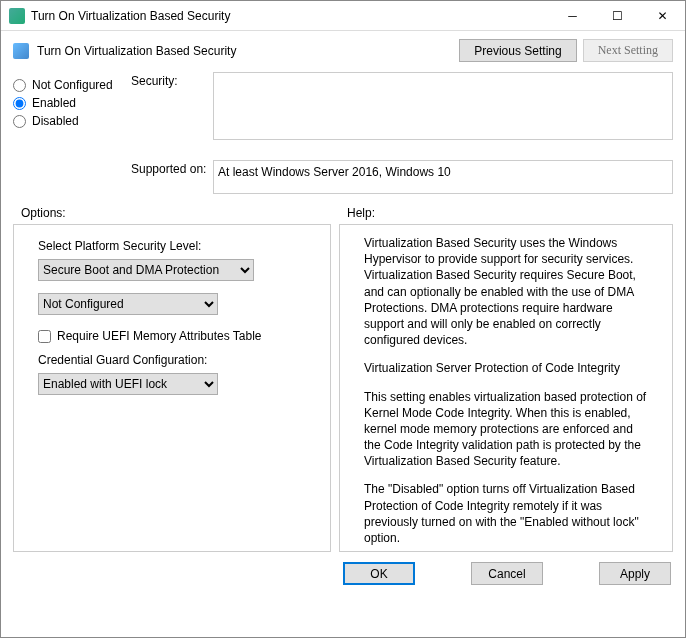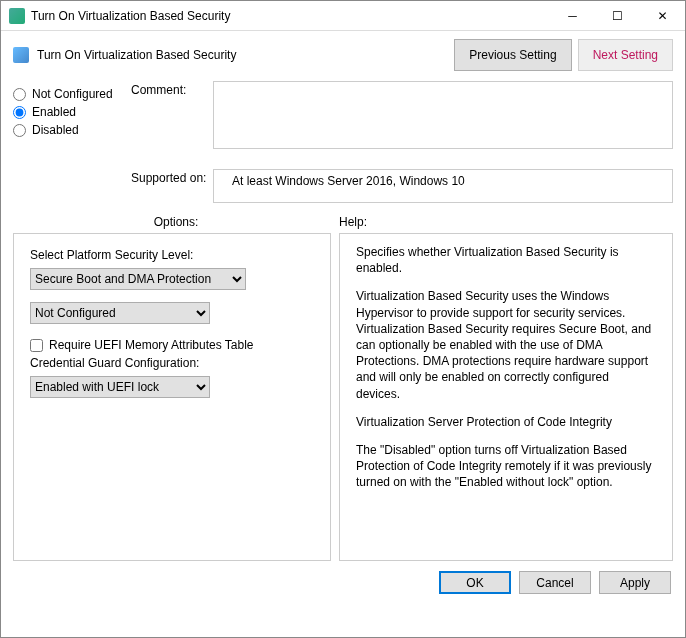--- a/index.html
+++ b/index.html
@@ -4,43 +4,43 @@
 <style>
 * { box-sizing: border-box; font-family: 'Segoe UI', Tahoma, sans-serif; font-size: 12px; }
 body { margin: 0; background: #fff; width: 686px; height: 638px; overflow: hidden; border: 1px solid #888; }
 .titlebar { height: 30px; display: flex; align-items: center; border-bottom: 1px solid #ddd; }
 .titlebar .ticon { width: 16px; height: 16px; margin: 0 6px 0 8px; background: linear-gradient(135deg,#4a9 0%,#2a7 100%); border-radius: 2px; }
 .titlebar .ttext { flex: 1; }
 .tbtn { width: 45px; height: 29px; display: flex; align-items: center; justify-content: center; }
 .hdr { display: flex; align-items: center; padding: 8px 12px; }
 .hdr .hicon { width: 16px; height: 16px; margin-right: 8px; background: linear-gradient(135deg,#6bf 0%,#48c 100%); border-radius: 2px; }
 .hdr .htitle { flex: 1; }
-.hdr button { height: 32px; padding: 0 14px; margin-left: 6px; background: #e1e1e1; border: 1px solid #adadad; cursor: pointer; }
-.hdr button:disabled { color: #be185d; background: #efefef; border-color: #d0d0d0; }
+.hdr button { height: 23px; padding: 0 14px; margin-left: 6px; background: #e1e1e1; border: 1px solid #adadad; cursor: pointer; }
+.hdr button:disabled { color: #737373; background: #efefef; border-color: #d0d0d0; font-family: Liberation Serif, serif; }
 .row { display: flex; padding: 2px 12px; }
 .leftcol { width: 118px; padding-top: 2px; }
 .rightlabel { width: 82px; text-align: left; padding-top: 2px; }
 .radio { display: flex; align-items: center; margin: 4px 0; }
 .radio input { margin: 0 6px 0 0; }
 textarea.comment { flex: 1; height: 68px; resize: none; border: 1px solid #ccc; font-family: inherit; padding: 2px 4px; overflow-y: scroll; }
-.supported { flex: 1; height: 34px; border: 1px solid #ccc; padding: 4px 18px; overflow-y: scroll; background: #fff; }
-.sectlabels { display: flex; padding: 10px 12px 4px; text-align: center; }
+.supported { flex: 1; height: 34px; border: 1px solid #ccc; padding: 4px 4px; overflow-y: scroll; background: #fff; }
+.sectlabels { display: flex; padding: 10px 20px 4px; }
 .sectlabels div:first-child { width: 326px; }
 .panes { display: flex; gap: 8px; padding: 0 12px; }
-.pane { border: 1px solid #ccc; height: 328px; overflow-y: auto; padding: 10px 16px; }
+.pane { border: 1px solid #ccc; height: 328px; overflow-y: auto; padding: 10px 24px; }
 .pane.opts { width: 318px; }
 .pane.help { flex: 1; }
 .opts label { display: block; margin: 4px 0; }
 .opts select { width: 216px; height: 22px; margin: 2px 0 10px; border: 1px solid #adadad; background: #e1e1e1; }
 .opts select.narrow { width: 180px; }
-.opts .chk { display: flex; align-items: center; margin: 4px 0 4px; }
+.opts .chk { display: flex; align-items: center; margin: 4px 0 10px; }
 .opts .chk input { margin: 0 6px 0 0; }
 .help p { margin: 0 0 12px; line-height: 1.35; }
 .footer { display: flex; justify-content: flex-end; gap: 8px; padding: 10px 14px; }
-.footer button { width: 72px; height: 23px; background: #e1e1e1; border: 1px solid #adadad; cursor: pointer; }
+.footer button { width: 72px; height: 23px; background: #e1e1e1; border: 1px solid #adadad; cursor: pointer; margin-left: 48px; }
 .footer button.primary { border: 2px solid #0078d7; }
 ::-webkit-scrollbar { width: 16px; }
 ::-webkit-scrollbar-track { background: #f0f0f0; }
 ::-webkit-scrollbar-thumb { background: #cdcdcd; }
 ::-webkit-scrollbar-button { background: #f0f0f0; height: 16px; }
 </style>
 </head>
 <body>
 
 <div class="titlebar">
@@ -66,21 +66,21 @@
       </div>
     <div class="radio">
         <input type="radio" name="st" checked="" style="">
         <span>Enabled</span>
       </div>
     <div class="radio">
         <input type="radio" name="st" style="">
         <span>Disabled</span>
       </div>
   </div>
-  <div class="rightlabel">Comment:</div>
+  <div class="rightlabel">Security:</div>
   <textarea class="comment" style=""></textarea>
 </div>
 
 <div class="row" style="margin-top:16px">
   <div class="leftcol"></div>
   <div class="rightlabel">Supported on:</div>
   <div class="supported">At least Windows Server 2016, Windows 10</div>
 </div>
 
 <div class="sectlabels">
@@ -94,23 +94,23 @@
     <select><option>Secure Boot and DMA Protection</option></select>
     <select class="narrow"><option>Not Configured</option></select>
     <div class="chk">
         <input type="checkbox" style="">
         <span>Require UEFI Memory Attributes Table</span>
       </div>
     <label>Credential Guard Configuration:</label>
     <select class="narrow"><option>Enabled with UEFI lock</option></select>
   </div>
   <div class="pane help">
-    <p>Specifies whether Virtualization Based Security is enabled.</p>
     <p>Virtualization Based Security uses the Windows Hypervisor to provide support for security services. Virtualization Based Security requires Secure Boot, and can optionally be enabled with the use of DMA Protections. DMA protections require hardware support and will only be enabled on correctly configured devices.</p>
     <p>Virtualization Server Protection of Code Integrity</p>
+    <p>This setting enables virtualization based protection of Kernel Mode Code Integrity. When this is enabled, kernel mode memory protections are enforced and the Code Integrity validation path is protected by the Virtualization Based Security feature.</p>
     <p>The "Disabled" option turns off Virtualization Based Protection of Code Integrity remotely if it was previously turned on with the "Enabled without lock" option.</p>
   </div>
 </div>
 
 <div class="footer">
   <button class="primary">OK</button>
   <button>Cancel</button>
   <button>Apply</button>
 </div>
 

